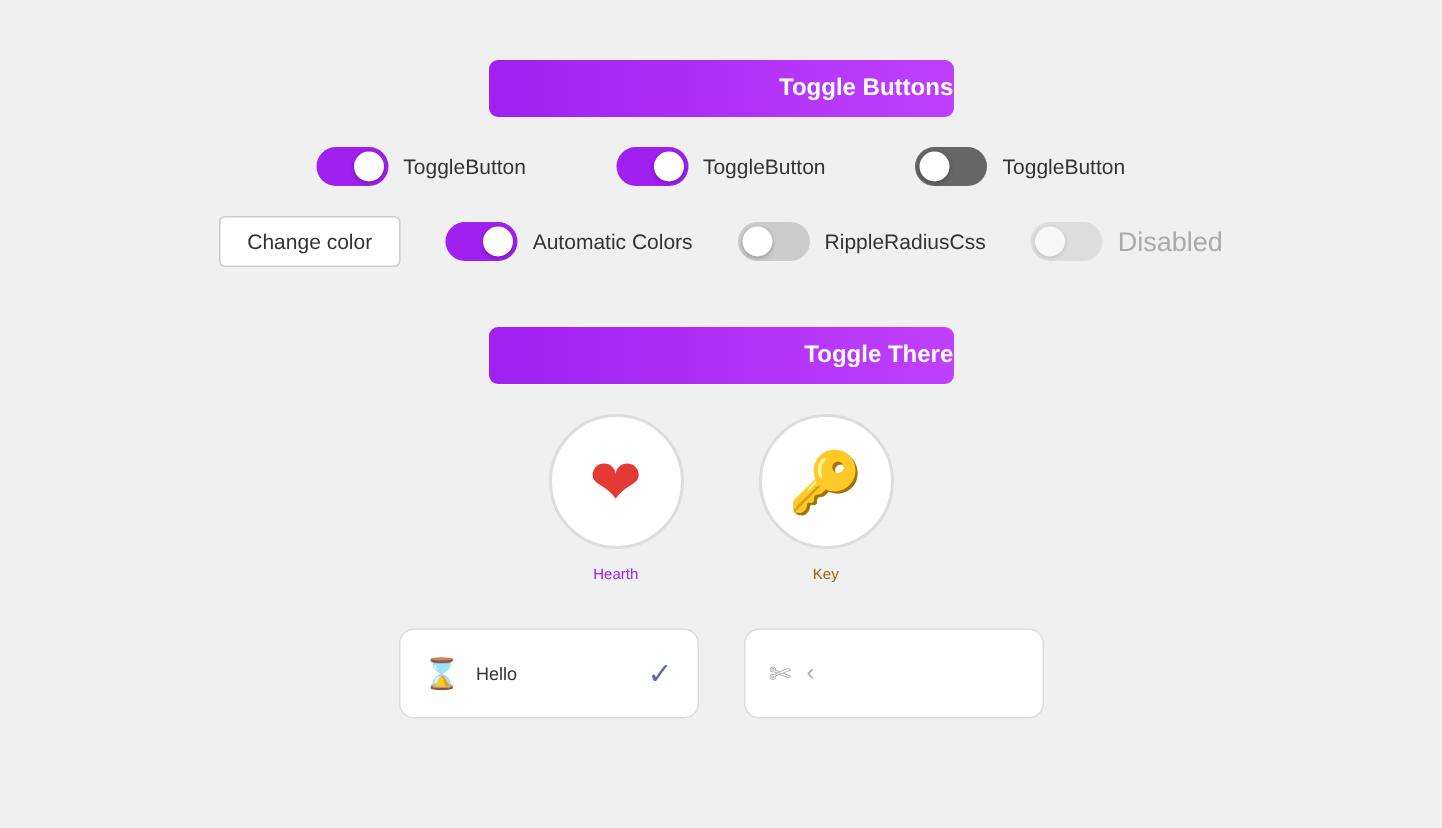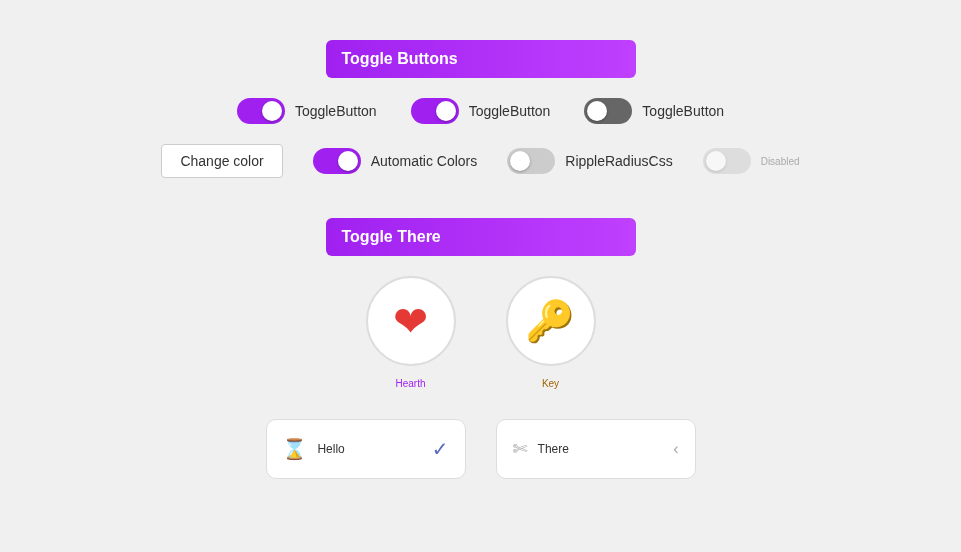--- a/index.html
+++ b/index.html
@@ -21,32 +21,32 @@
     }
 
     
     .section-header {
       background: linear-gradient(90deg, #a020f0, #c040ff);
       color: white;
       font-weight: bold;
       font-size: 16px;
       border: none;
       border-radius: 6px;
-      padding: 10px 16px;
+      padding: 10px 0;
       width: 310px;
-      text-align: left;
+      text-align: right;
       cursor: pointer;
       margin: 20px 0 20px 0;
     }
 
     
     .toggle-row {
       display: flex;
       align-items: center;
-      gap: 34px;
+      gap: 60px;
       margin-bottom: 20px;
     }
 
     .toggle-group {
       display: flex;
       align-items: center;
       gap: 10px;
     }
 
     .toggle-label {
@@ -105,21 +105,21 @@
     
     .controls-row {
       display: flex;
       align-items: center;
       gap: 30px;
       margin-bottom: 20px;
     }
 
     
     .disabled-label {
-      font-size: 10px;
+      font-size: 18px;
       color: #aaa;
     }
 
     
     .nodes-row {
       display: flex;
       align-items: flex-end;
       gap: 50px;
       margin-bottom: 30px;
     }
@@ -301,19 +301,18 @@
     <div class="card">
       <span class="card-icon" style="font-size:20px; color:#aaa;">
         ⌛
       </span>
       <span class="card-text">Hello</span>
       <span class="card-check" style="color:#5c6bc0; font-size:20px;">✓</span>
     </div>
 
     <div class="card">
       <span class="card-icon" style="font-size:18px; color:#aaa;">✄</span>
-      <span class="card-text">There</span>
       <span class="card-arrow" style="color:#aaa; font-size:16px;">‹</span>
     </div>
 
   </div>
 
 </div>
 
 </body></html>

